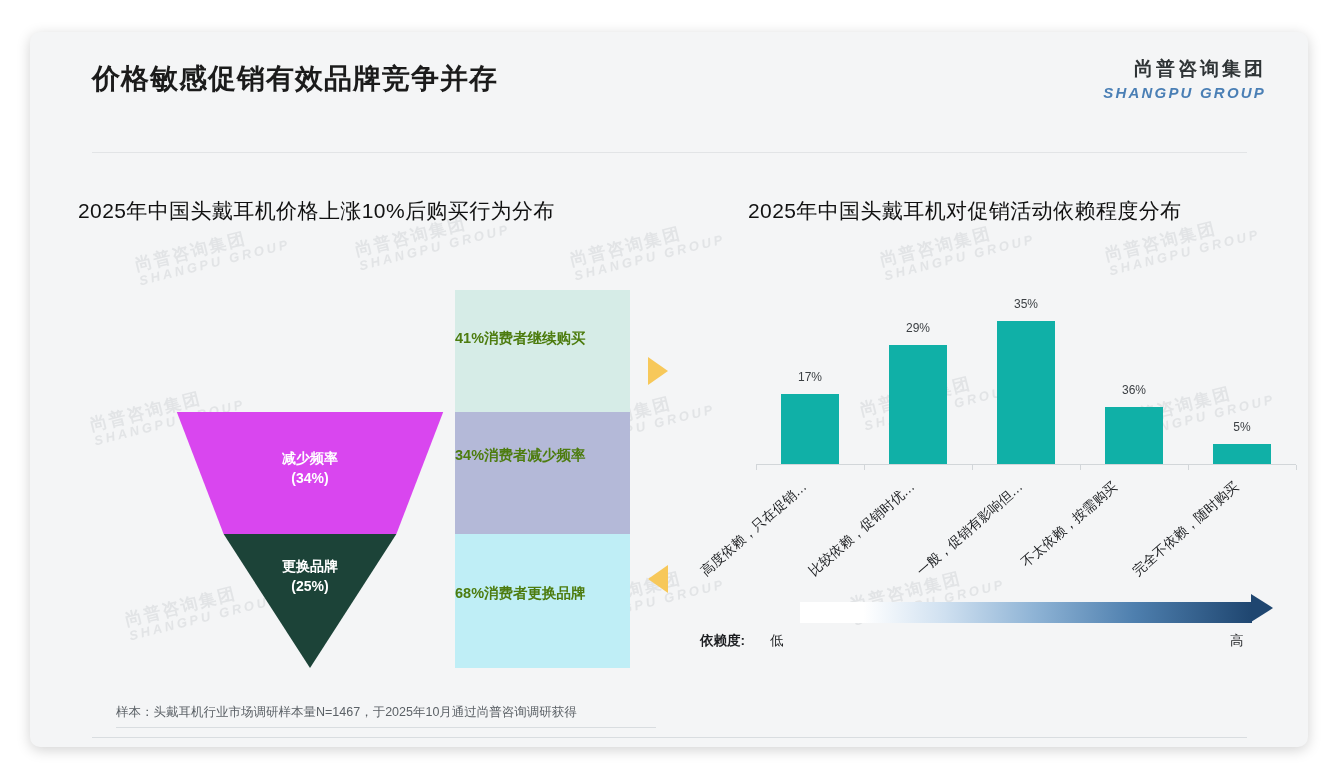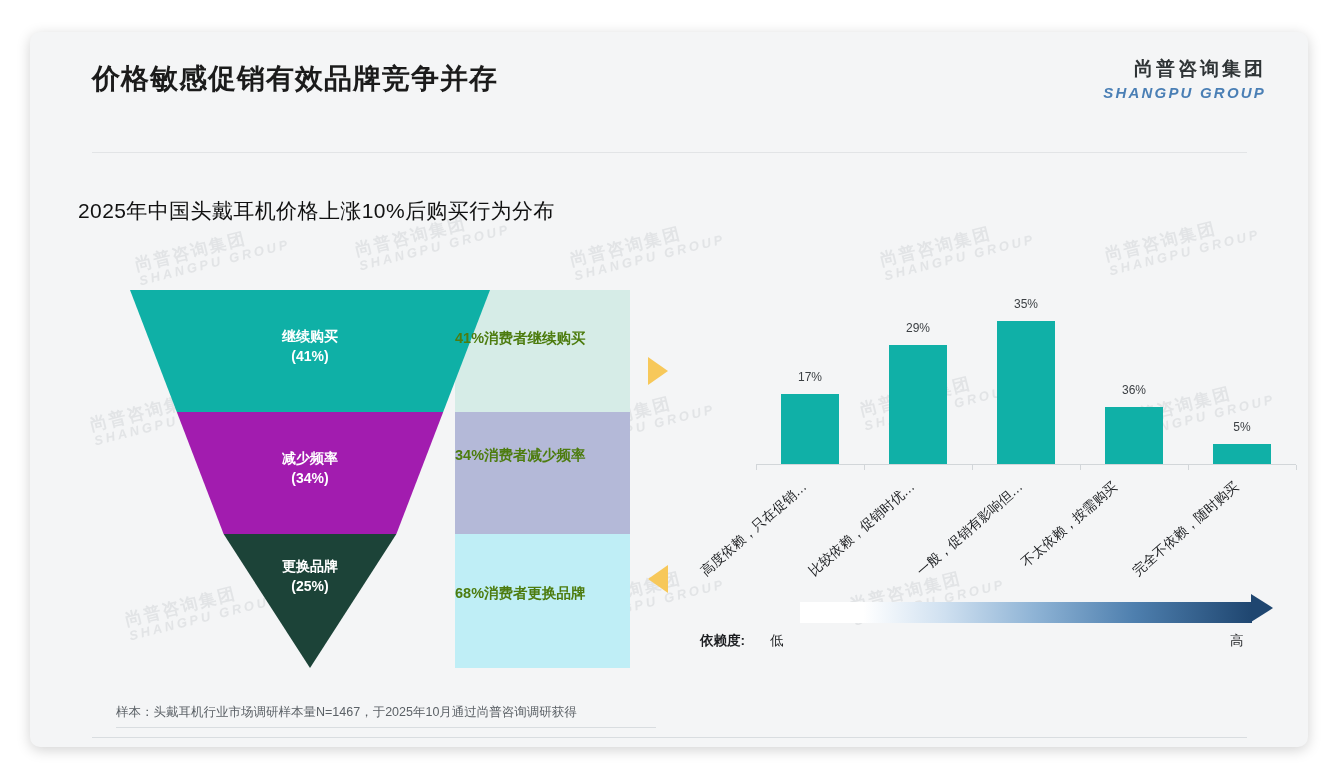--- a/index.html
+++ b/index.html
@@ -177,36 +177,30 @@
   <div class="hdr">
     <div class="hdr-title">价格敏感促销有效品牌竞争并存</div>
     <div class="logo">
       <div class="cn">尚普咨询集团</div>
       <div class="en">SHANGPU GROUP</div>
     </div>
   </div>
   <div class="hdr-rule"></div>
 
   <div class="sec-title" id="t-left">2025年中国头戴耳机价格上涨10%后购买行为分布</div>
+  <div class="sec-title" id="t-right">2025年中国头戴耳机对促销活动依赖程度分布</div>
 
   <div class="funnel-wrap">
 
     <div class="panel" style="top:258px;height:122px;background:#d6ece7;"></div>
     <div class="panel" style="top:380px;height:122px;background:#b4b9d8;"></div>
     <div class="panel" style="top:502px;height:134px;background:#bfeef6;"></div>
 
-    <div class="fseg" style="left:100px;top:258px;width:360px;height:122px;background:#0fb0a6;
-                clip-path:polygon(0% 0%,100% 0%,87% 100%,13% 100%);">
-      <div class="lab" style="top:36px;">
-        <span>继续购买</span><br>
-        <span>(41%)</span>
-      </div>
-    </div>
-
-    <div class="fseg" style="left:100px;top:380px;width:360px;height:122px;background:#a21caf;
+
+    <div class="fseg" style="left:100px;top:380px;width:360px;height:122px;background:#d946ef;
                 clip-path:polygon(13% 0%,87% 0%,74% 100%,26% 100%);">
       <div class="lab" style="top:36px;">
         <span>减少频率</span><br>
         <span>(34%)</span>
       </div>
     </div>
 
     <div class="fseg" style="left:100px;top:502px;width:360px;height:134px;background:#1c4338;
                 clip-path:polygon(26% 0%,74% 0%,50% 100%,50% 100%);">
       <div class="lab" style="top:22px;">

